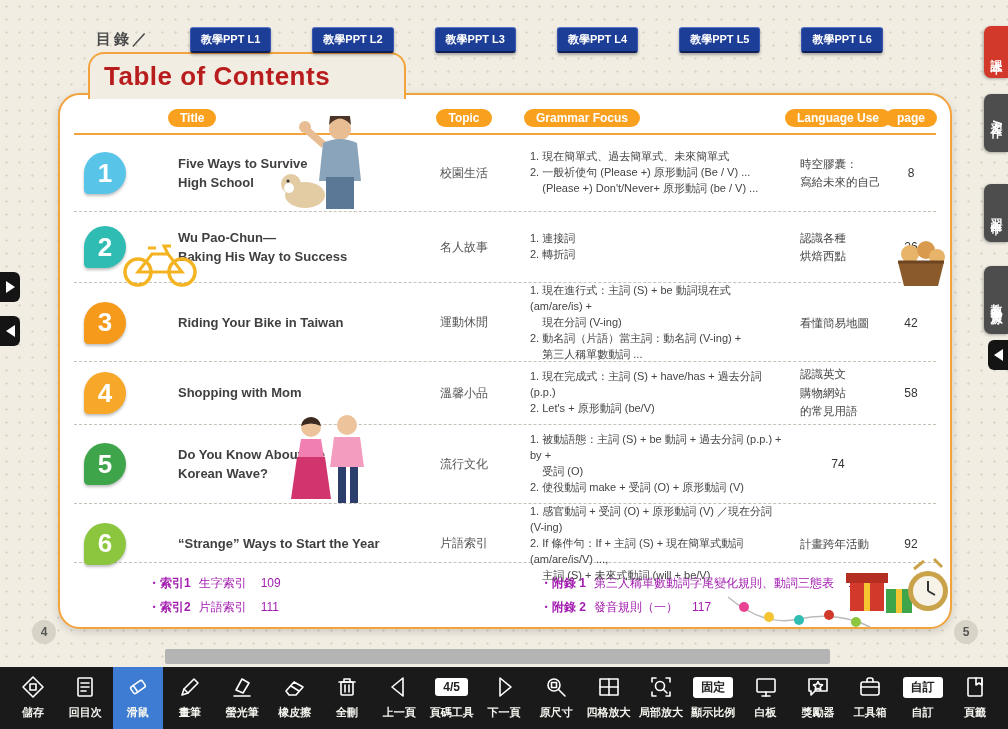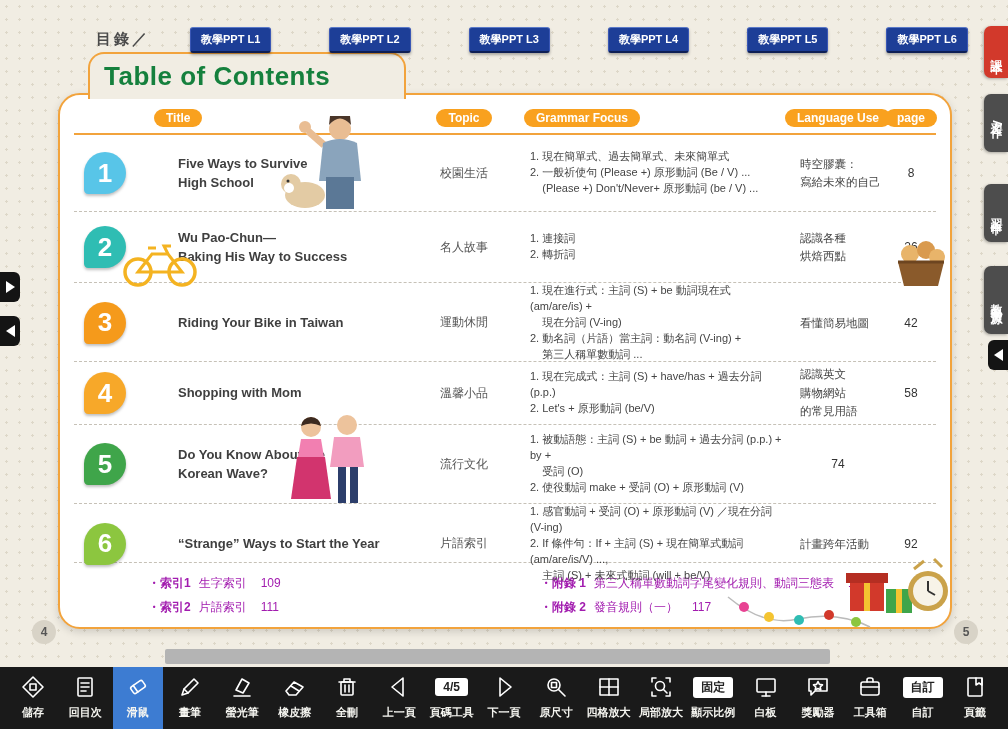--- a/index.html
+++ b/index.html
@@ -2,51 +2,51 @@
 <html><head>
 <meta charset="utf-8">
 <style>
   html,body{margin:0;padding:0;}
   body{font-family:"Liberation Sans", sans-serif;}
   .screen{position:relative;width:1008px;height:729px;overflow:hidden;
     background-color:#f1ede3;
     background-image:radial-gradient(#ddd7c8 1px, transparent 1.2px);
     background-size:13px 13px;}
   
-  .ppt-row{position:absolute;left:190px;top:27px;display:flex;gap:58px;z-index:5;}
+  .ppt-row{position:absolute;left:190px;top:27px;display:flex;gap:41px;z-index:5;}
   .ppt-btn{background:#1d3e97;color:#fff;font-size:11px;font-weight:bold;
     padding:4px 10px;border:1px solid #3a57b5;border-top:1px solid #5a79c8;border-bottom:2px solid #0e1f55;
     border-radius:3px;box-shadow:0 2px 3px rgba(0,0,0,.3);cursor:pointer;font-family:inherit;white-space:nowrap;}
   
   .side-tab{position:absolute;right:0;width:24px;color:#fff;writing-mode:vertical-rl;
     letter-spacing:3px;font-size:12px;font-weight:bold;display:flex;align-items:center;justify-content:center;
     border-radius:7px 0 0 7px;background:#4d4d4d;box-shadow:-1px 1px 3px rgba(0,0,0,.3);cursor:pointer;z-index:6;}
   .tab-red{background:#d2392b;}
   
   .edge-tab{position:absolute;width:20px;height:30px;background:#141414;display:flex;
     align-items:center;justify-content:center;cursor:pointer;z-index:6;}
   .edge-left{left:0;border-radius:0 6px 6px 0;}
   .edge-right{right:0;border-radius:6px 0 0 6px;}
   .tri-right{width:0;height:0;border-top:6px solid transparent;border-bottom:6px solid transparent;border-left:9px solid #fff;}
   .tri-left{width:0;height:0;border-top:6px solid transparent;border-bottom:6px solid transparent;border-right:9px solid #fff;}
   
   .title-zh{position:absolute;left:96px;top:30px;font-size:15px;font-weight:bold;color:#4b4b4b;letter-spacing:3px;z-index:4;}
   .title-tab{position:absolute;left:88px;top:52px;width:300px;height:45px;background:#f1ede3;
     border:2px solid #f2a33c;border-bottom:none;border-radius:16px 16px 0 0;
     display:flex;align-items:center;padding-left:14px;z-index:3;}
-  .title-en{font-size:26px;font-weight:bold;color:#15803d;letter-spacing:.5px;}
+  .title-en{font-size:26px;font-weight:bold;color:#b91c1c;letter-spacing:.5px;}
   
   .book-page{position:absolute;left:58px;top:93px;width:890px;height:532px;background:#fff;
     border:2px solid #f2a33c;border-radius:22px;box-shadow:0 3px 8px rgba(0,0,0,.15);z-index:2;}
   .toc{position:absolute;left:14px;top:8px;right:14px;bottom:8px;}
   .grid-cols{display:grid;grid-template-columns:60px 284px 92px 276px 104px 42px;}
   .toc-header{align-items:center;padding:6px 0 6px;border-bottom:2px solid #f2a33c;}
   .pill{background:#f9a11f;color:#fff;font-size:12px;font-weight:bold;padding:2px 12px;border-radius:12px;
     justify-self:center;white-space:nowrap;}
-  .pill.left{justify-self:start;margin-left:20px;text-align:right;}
+  .pill.left{justify-self:start;margin-left:34px;text-align:right;}
   .pill.gstart{justify-self:start;margin-left:14px;}
   .toc-row{position:relative;align-items:center;border-bottom:1px dashed #c6c1b7;}
   .r1{height:76px;} .r2{height:70px;} .r3{height:78px;} .r4{height:62px;} .r5{height:78px;} .r6{height:58px;}
   .numball{width:42px;height:42px;margin-left:10px;border-radius:50% 50% 50% 10%;
     color:#fff;font-size:26px;font-weight:bold;display:flex;align-items:center;justify-content:center;
     box-shadow:0 2px 3px rgba(0,0,0,.25);}
   .cell-title{font-size:13px;font-weight:bold;color:#3f3f3f;line-height:1.5;white-space:pre-line;padding-left:44px;}
   .cell-topic{font-size:12px;color:#555;text-align:center;}
   .cell-grammar{font-size:11px;color:#444;line-height:1.45;white-space:pre-wrap;padding-left:20px;}
   .cell-lang{font-size:11.5px;color:#444;line-height:1.6;white-space:pre-line;padding-left:14px;}

